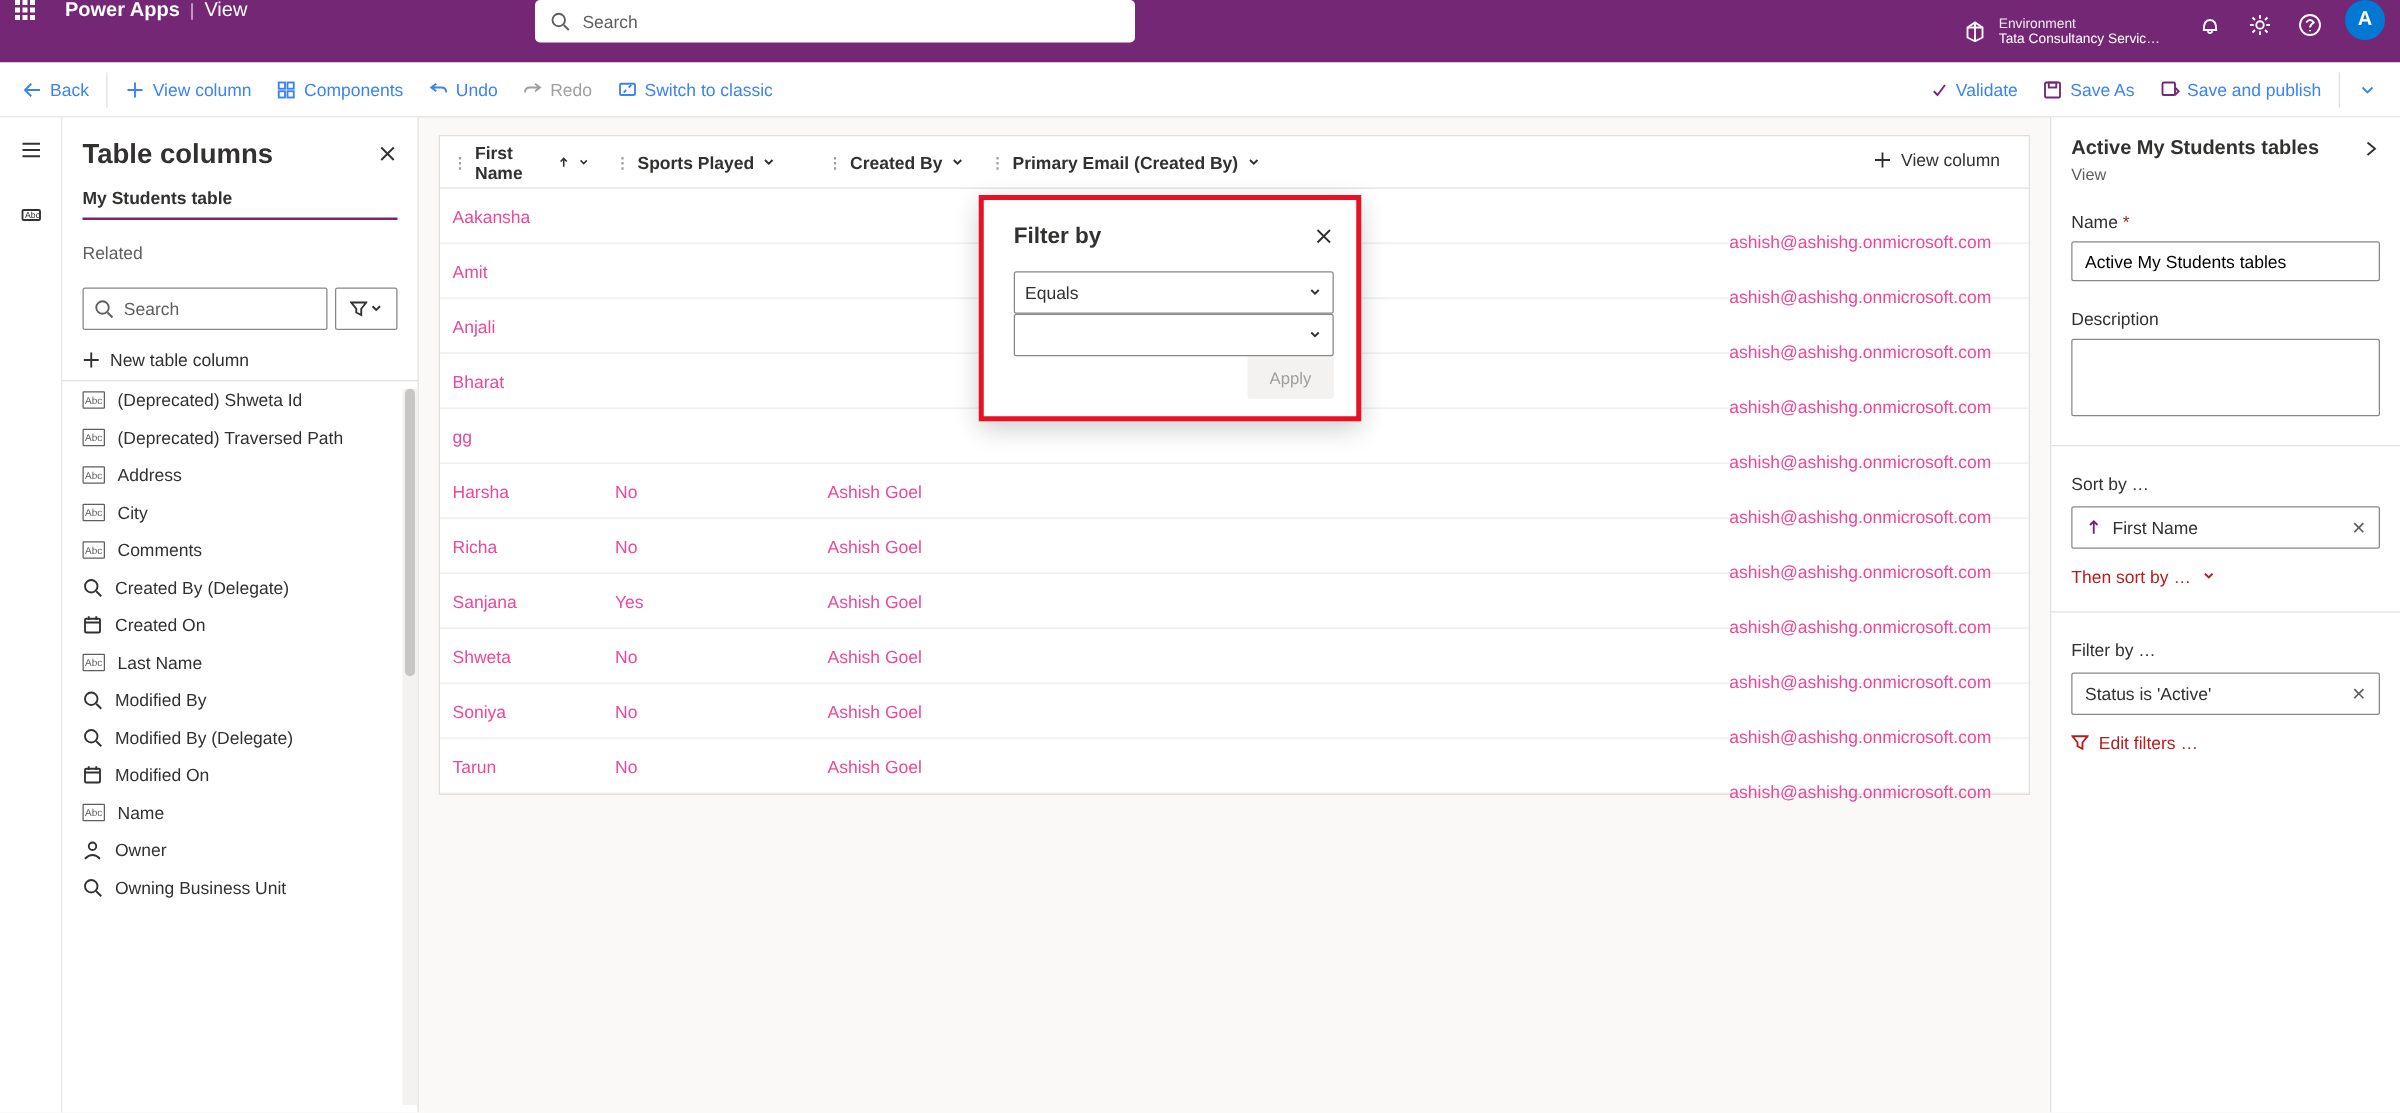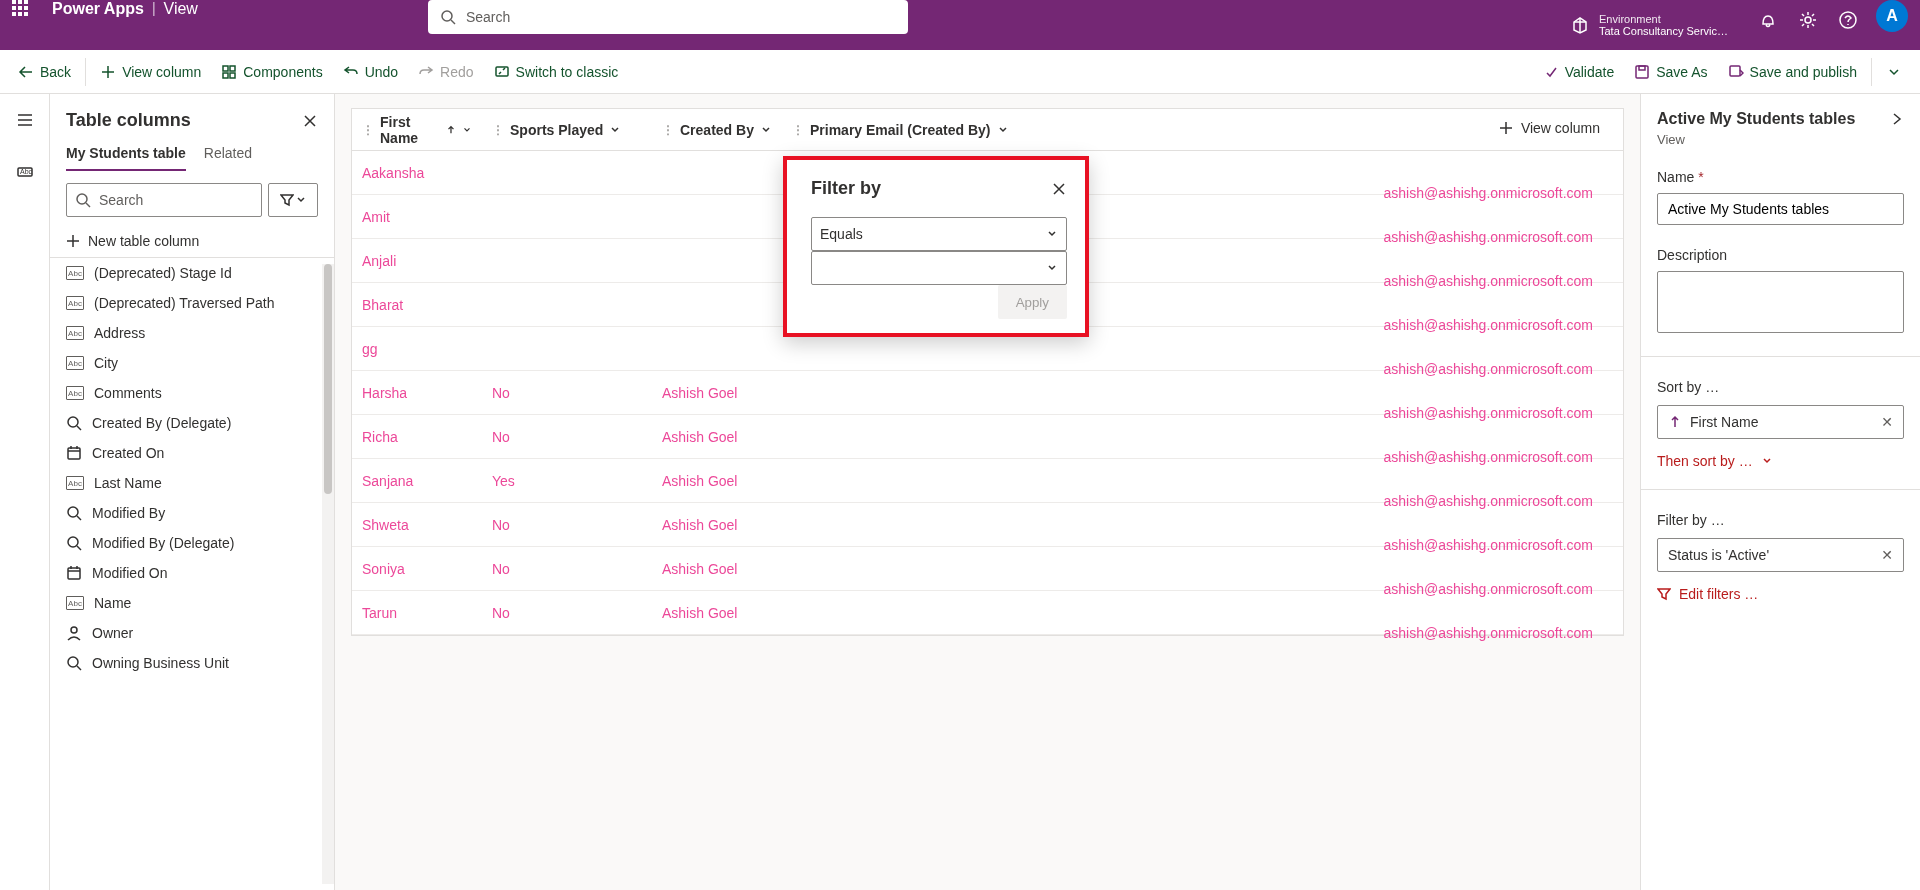--- a/index.html
+++ b/index.html
@@ -16,36 +16,36 @@
 .header .search svg { width: 16px; height: 16px; margin-right: 10px; }
 .header .spacer { flex: 1; }
 .header .env { display: flex; align-items: center; gap: 10px; margin-right: 20px; }
 .header .env-text .label { font-size: 11px; opacity: 0.9; }
 .header .env-text .val { font-size: 11px; }
 .header .hicon { width: 40px; height: 40px; display: flex; align-items: center; justify-content: center; cursor: pointer; }
 .header .avatar { width: 32px; height: 32px; border-radius: 50%; background: #0078d4; color: #fff; display: flex; align-items: center; justify-content: center; font-weight: 600; font-size: 16px; margin-left: 8px; }
 
 
 .toolbar { height: 44px; background: #fff; border-bottom: 1px solid #e1dfdd; display: flex; align-items: center; padding: 0 8px; }
-.tool { display: flex; align-items: center; gap: 6px; padding: 6px 10px; cursor: pointer; color: #14532d; border-radius: 2px; }
+.tool { display: flex; align-items: center; gap: 6px; padding: 6px 10px; cursor: pointer; color: #3b82f6; border-radius: 2px; }
 .tool.disabled { color: #a19f9d; cursor: default; }
 .tool-sep { width: 1px; height: 28px; background: #e1dfdd; margin: 0 4px; }
 .toolbar .spacer { flex: 1; }
 .tool svg { width: 16px; height: 16px; }
 
 
 .layout { display: flex; height: calc(100vh - 94px); }
 .rail { width: 50px; background: #fff; border-right: 1px solid #e1dfdd; display: flex; flex-direction: column; align-items: center; padding-top: 10px; gap: 20px; }
 .rail .ricon { width: 32px; height: 32px; display: flex; align-items: center; justify-content: center; cursor: pointer; border-radius: 2px; }
 
 
 .left { width: 285px; background: #fff; border-right: 1px solid #e1dfdd; display: flex; flex-direction: column; }
 .left-head { padding: 16px 16px 0 16px; display: flex; align-items: center; justify-content: space-between; }
-.left-head h2 { font-size: 18px; font-weight: 600; }
-.left-tabs { display: flex; gap: 18px; padding: 14px 16px 0 16px; }
+.left-head h2 { font-size: 22px; font-weight: 600; }
+.left-tabs { display: flex; gap: 18px; padding: 14px 16px 0 16px; flex-direction: column; }
 .left-tab { padding-bottom: 8px; cursor: pointer; color: #605e5c; }
 .left-tab.active { color: #323130; border-bottom: 2px solid #742774; font-weight: 600; }
 .left-search { padding: 12px 16px 8px 16px; display: flex; gap: 6px; }
 .left-search .box { flex: 1; height: 34px; border: 1px solid #8a8886; border-radius: 2px; display: flex; align-items: center; padding: 0 8px; color: #605e5c; }
 .left-search .filter { width: 50px; height: 34px; border: 1px solid #8a8886; border-radius: 2px; display: flex; align-items: center; justify-content: center; gap: 2px; }
 .left-new { padding: 8px 16px; display: flex; align-items: center; gap: 8px; color: #323130; cursor: pointer; }
 .left-list { flex: 1; overflow: hidden; position: relative; border-top:1px solid #e1dfdd; }
 .left-list-inner { position:absolute; inset:0 12px 0 0; overflow-y:auto; }
 .col-item { display: flex; align-items: center; gap: 10px; padding: 7px 16px; cursor: pointer; }
 .col-item .ci-icon { width: 18px; height: 14px; border: 1px solid #605e5c; border-radius: 1px; font-size: 8px; display:flex; align-items:center; justify-content:center; color:#605e5c; }
@@ -264,21 +264,21 @@
     <div class="left-new">
       <svg width="14" height="14" viewBox="0 0 14 14">
           <path d="M7 1v12M1 7h12"></path>
         </svg>
       <span>New table column</span>
     </div>
     <div class="left-list">
       <div class="left-list-inner" id="col-list">
           <div class="col-item">
             <div class="ci-icon">Abc</div>
-            <span>(Deprecated) Stage Id</span>
+            <span>(Deprecated) Shweta Id</span>
           </div>
           <div class="col-item">
             <div class="ci-icon">Abc</div>
             <span>(Deprecated) Traversed Path</span>
           </div>
           <div class="col-item">
             <div class="ci-icon">Abc</div>
             <span>Address</span>
           </div>
           <div class="col-item">

